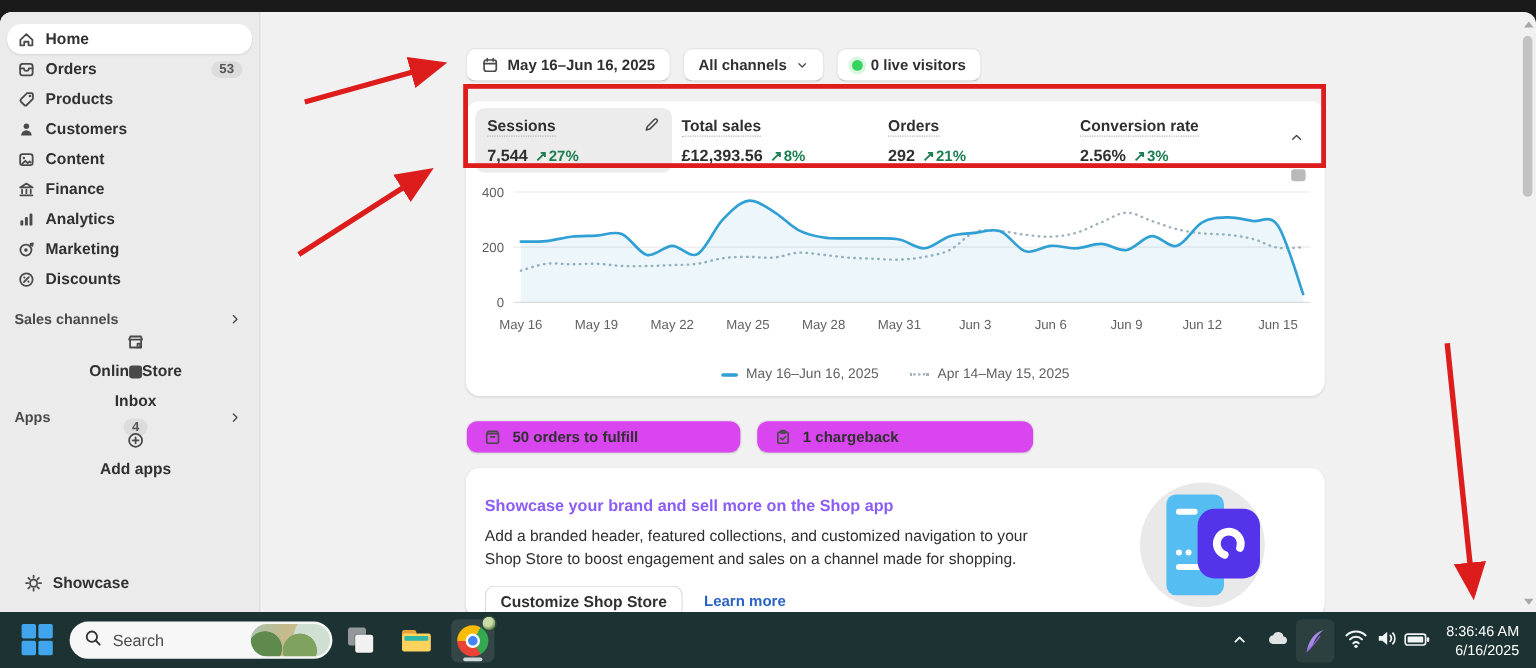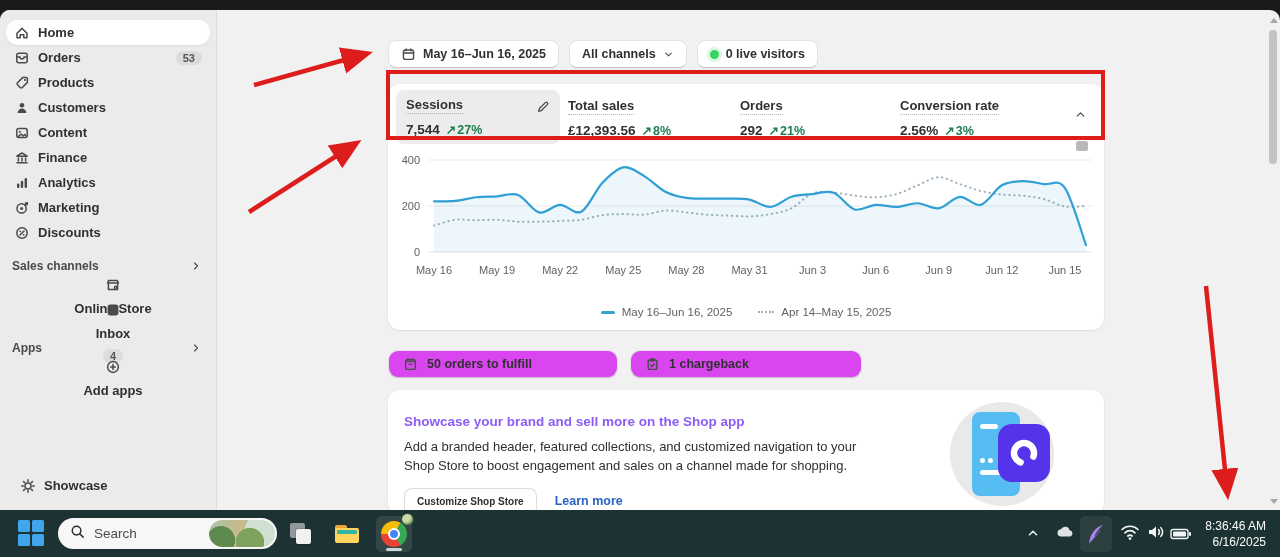--- a/index.html
+++ b/index.html
@@ -34,21 +34,21 @@
   .card { position:absolute; background:#fff; border-radius:12px; box-shadow:0 1px 2px rgba(0,0,0,.07), 0 0 0 0.5px rgba(0,0,0,.03); }
   .card-metrics { left:388px; top:74px; width:716px; height:246px; }
 
   
   .metrics-row { position:absolute; left:0; top:0; width:100%; height:66px; display:flex; align-items:flex-start; }
   .metric { padding:12px 0 0 0; }
   .metric .m-label { font-size:13px; font-weight:600; color:#303030; border-bottom:1.5px dotted #b5b5b5; padding-bottom:1px; display:inline-block; }
   .metric .m-val-row { margin-top:8px; font-size:13.5px; font-weight:700; color:#303030; display:flex; align-items:center; gap:6px; }
   .delta { color:#1d7f50; font-size:12.5px; font-weight:700; display:flex; align-items:center; gap:1px; }
   .metric-sessions { position:absolute; left:8px; top:6px; width:164px; height:54px; background:#ececec; border-radius:8px; padding:7px 10px 0 10px; }
-  .metric-sessions .m-head { display:flex; align-items:flex-end; justify-content:space-between; }
+  .metric-sessions .m-head { display:flex; align-items:flex-start; justify-content:space-between; }
   .metric-total { position:absolute; left:180px; }
   .metric-orders { position:absolute; left:352px; }
   .metric-conv { position:absolute; left:512px; }
   .collapse-btn { position:absolute; right:14px; top:20px; width:20px; height:20px; display:flex; align-items:center; justify-content:center; cursor:pointer; }
   .mini-note-icon { position:absolute; right:16px; top:57px; width:12px; height:10px; background:#b9b9b9; border-radius:2.5px; }
 
   
   .chart-wrap { position:absolute; left:6px; top:68px; width:704px; height:130px; }
   .legend-row { position:absolute; left:0; bottom:12px; width:100%; display:flex; justify-content:center; gap:26px; font-size:11.5px; color:#616161; }
   .legend-item { display:flex; align-items:center; gap:7px; }
@@ -59,21 +59,21 @@
   .pill-row { position:absolute; left:388px; top:340px; display:flex; gap:12px; }
   .action-pill { height:28px; background:#d946ef; border:1px solid #e3e3e3; border-bottom-color:#c9c9c9; border-radius:10px; box-shadow:0 1px 0 rgba(0,0,0,.04); display:flex; align-items:center; gap:9px; padding:0 14px; font-size:12.5px; font-weight:600; color:#303030; cursor:pointer; }
   .action-pill:nth-child(1){ width:230px; }
   .action-pill:nth-child(2){ width:232px; }
 
   
   .card-shop { left:388px; top:380px; width:716px; height:125px; padding:16px 16px 0 16px; }
   .shop-title { font-size:13.5px; font-weight:700; color:#8b5cf6; margin-top:8px; }
   .shop-body { font-size:13px; color:#303030; line-height:1.45; margin-top:9px; width:455px; }
   .shop-actions { display:flex; align-items:center; gap:18px; margin-top:12px; }
-  .shop-btn { height:27px; background:#fff; border:1px solid #dcdcdc; border-bottom-color:#b9b9b9; border-radius:8px; padding:0 12px; font-size:10px; font-weight:600; color:#303030; box-shadow:0 1px 0 rgba(0,0,0,.05); cursor:pointer; }
+  .shop-btn { height:27px; background:#fff; border:1px solid #dcdcdc; border-bottom-color:#b9b9b9; border-radius:8px; padding:0 12px; font-size:13px; font-weight:600; color:#303030; box-shadow:0 1px 0 rgba(0,0,0,.05); cursor:pointer; }
   .shop-link { font-size:12.5px; font-weight:600; color:#2a63c4; text-decoration:none; cursor:pointer; }
   .shop-illus { position:absolute; right:50px; top:12px; width:104px; height:104px; }
   .illus-circle { position:absolute; inset:0; border-radius:50%; background:#e9e9e9; }
   .illus-bluecard { position:absolute; left:22px; top:10px; width:48px; height:84px; border-radius:8px; background:#56bdf2; }
   .illus-mark { position:absolute; background:#fff; border-radius:3px; }
   .illus-purple { position:absolute; left:48px; top:22px; width:52px; height:58px; border-radius:14px; background:#5433eb; display:flex; align-items:center; justify-content:center; }
 
   
   .app-scrollbar { position:absolute; right:2px; top:4px; width:10px; height:492px; }
   .app-scroll-thumb { position:absolute; left:1px; top:16px; width:8px; height:134px; background:#c2c2c2; border-radius:4px; }

